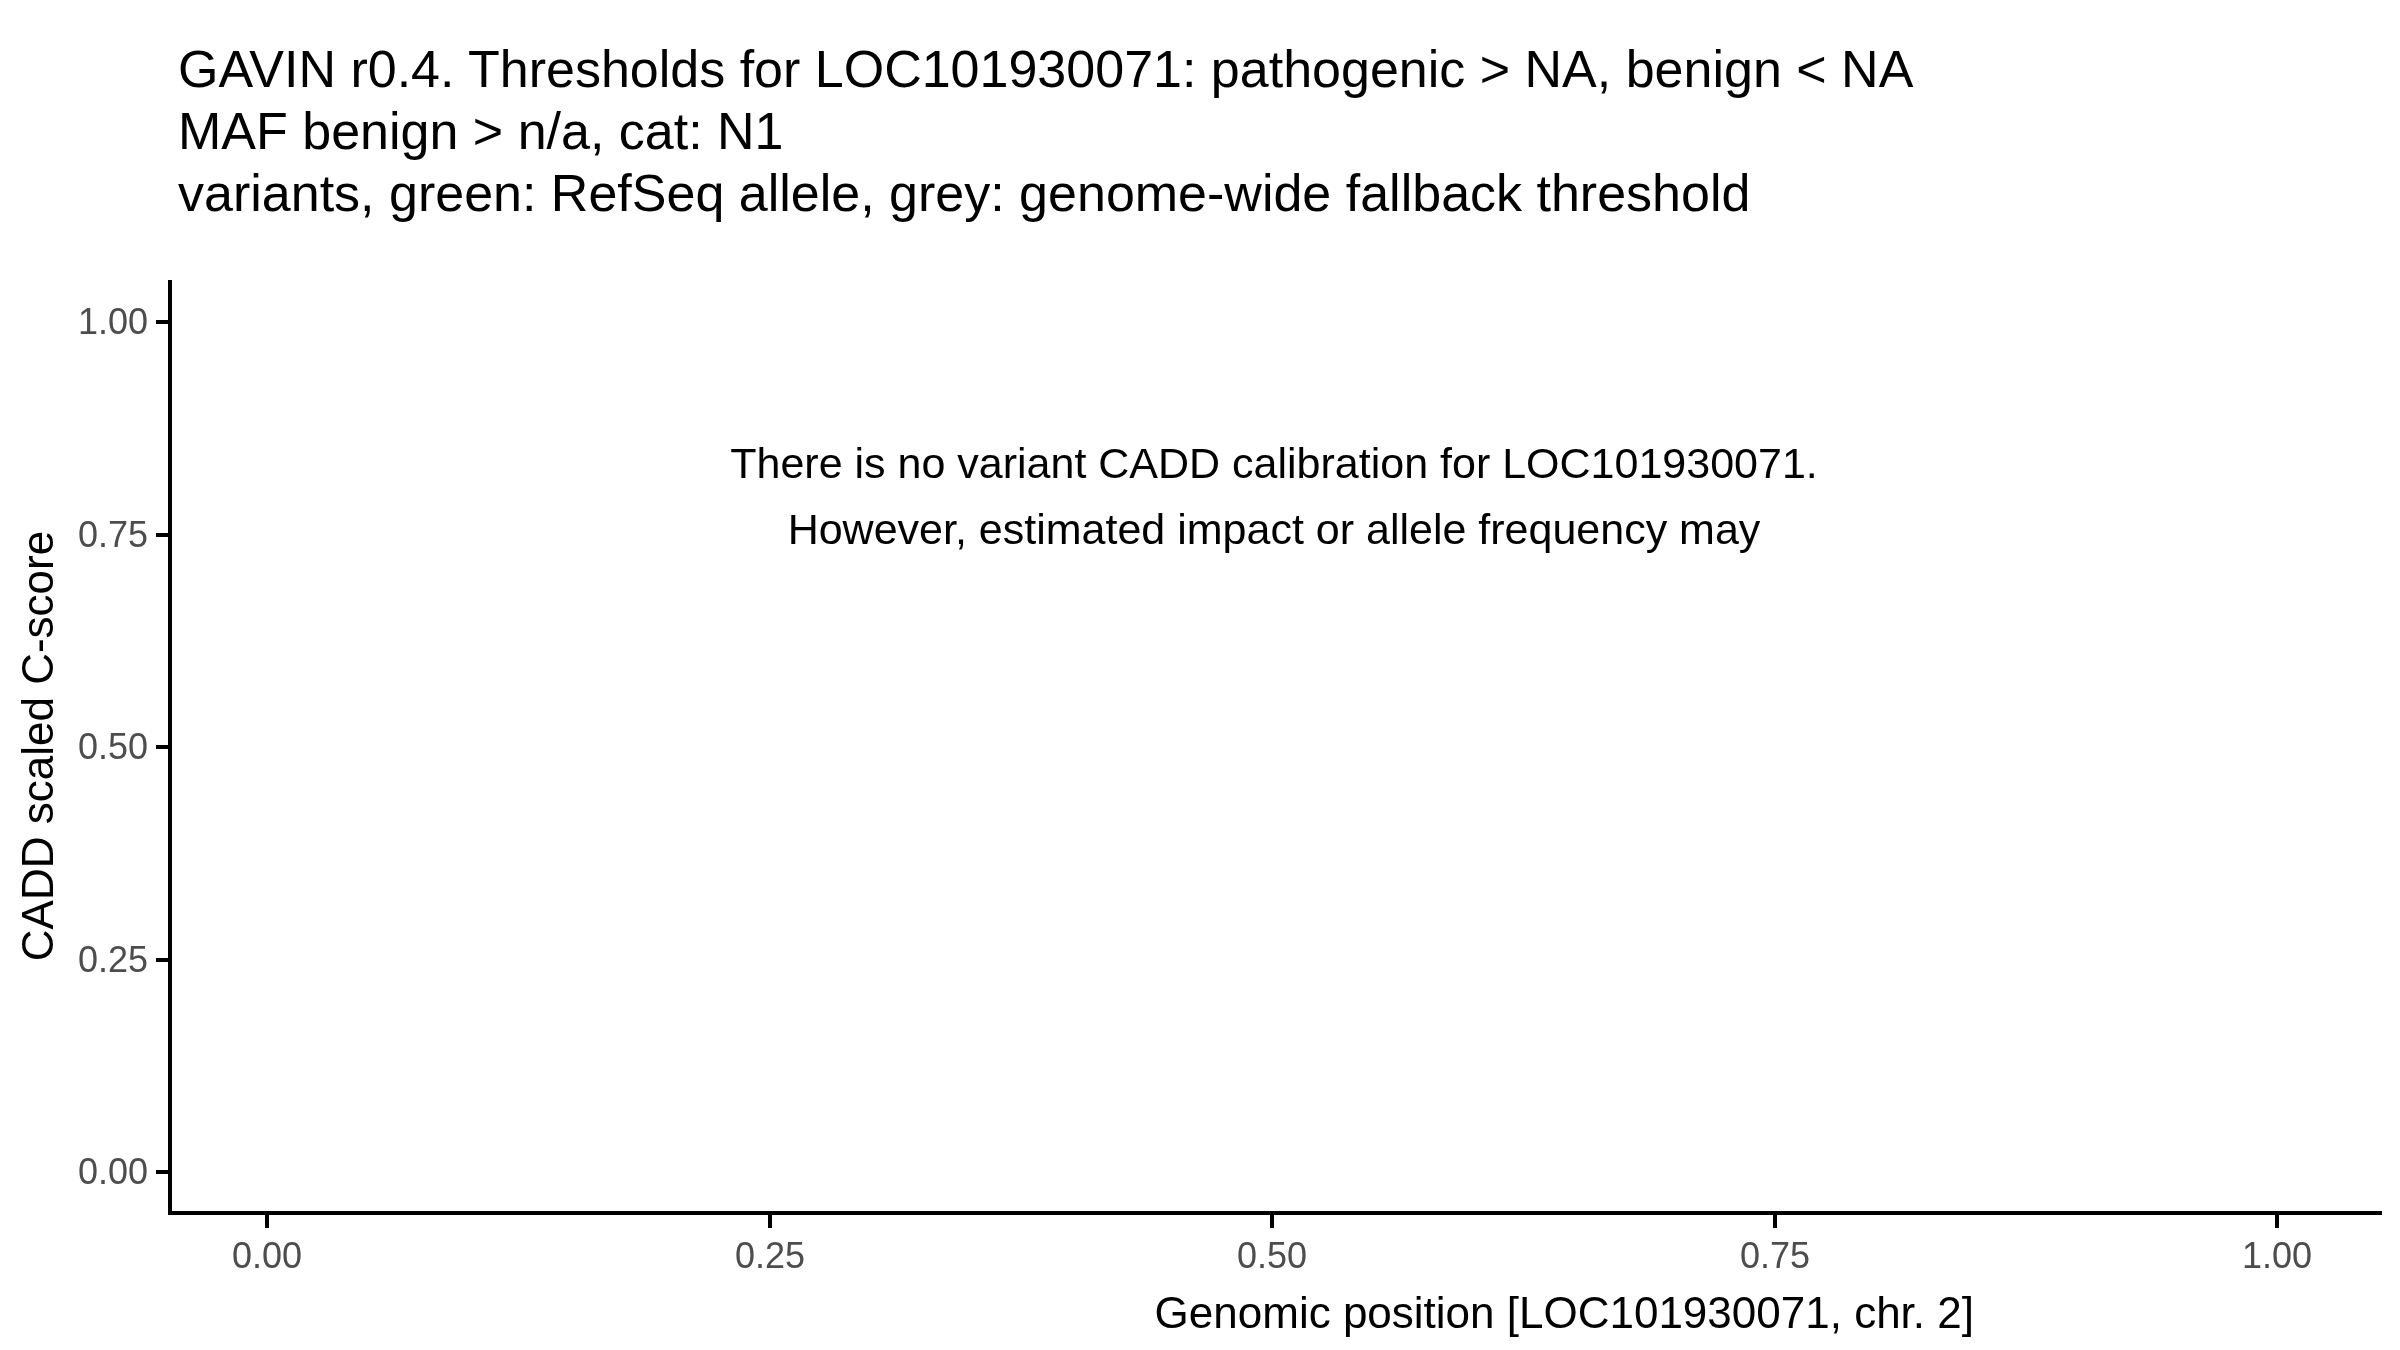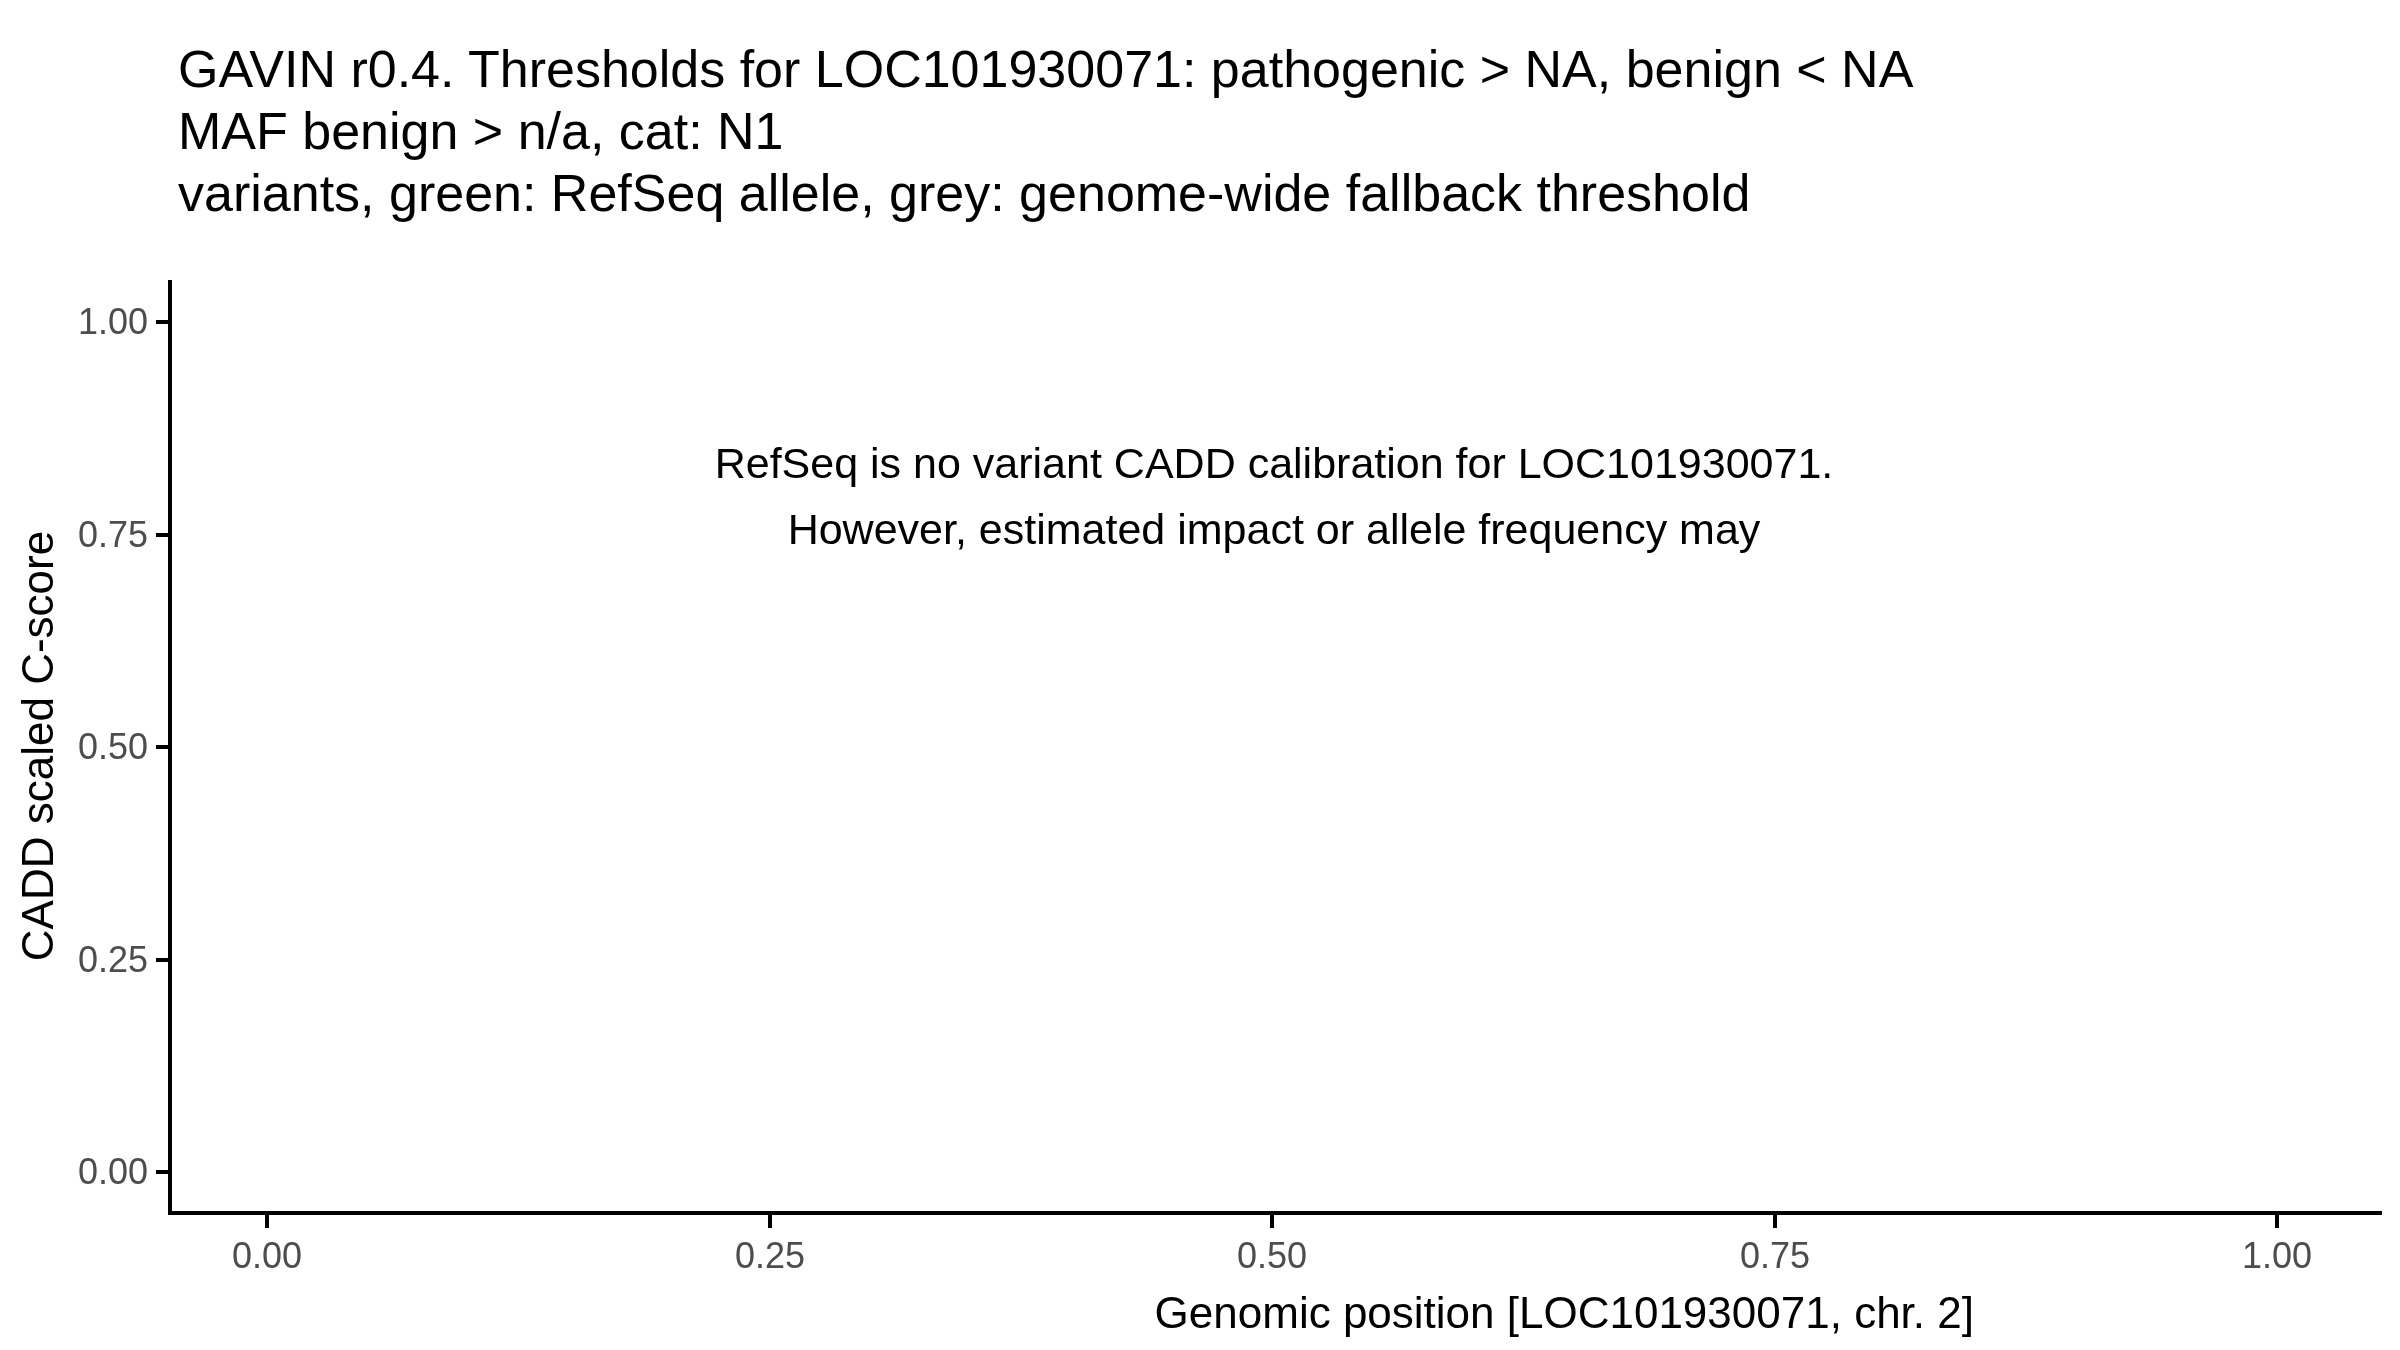--- a/index.html
+++ b/index.html
@@ -127,19 +127,19 @@
   <div class="xtick-mark" style="left:1773px"></div>
   <div class="xtick-mark" style="left:2275px"></div>
 
   <div class="xtick-label" style="left:197px">0.00</div>
   <div class="xtick-label" style="left:700px">0.25</div>
   <div class="xtick-label" style="left:1202px">0.50</div>
   <div class="xtick-label" style="left:1705px">0.75</div>
   <div class="xtick-label" style="left:2207px">1.00</div>
 
   <div class="annotation">
-    <div>RefSeq is no variant CADD calibration for LOC101930071.</div>
+    <div>There is no variant CADD calibration for LOC101930071.</div>
     <div>However, estimated impact or allele frequency may</div>
   </div>
 
   <div class="x-axis-title">Genomic position [LOC101930071, chr. 2]</div>
 
 </div>
 
 </body></html>

